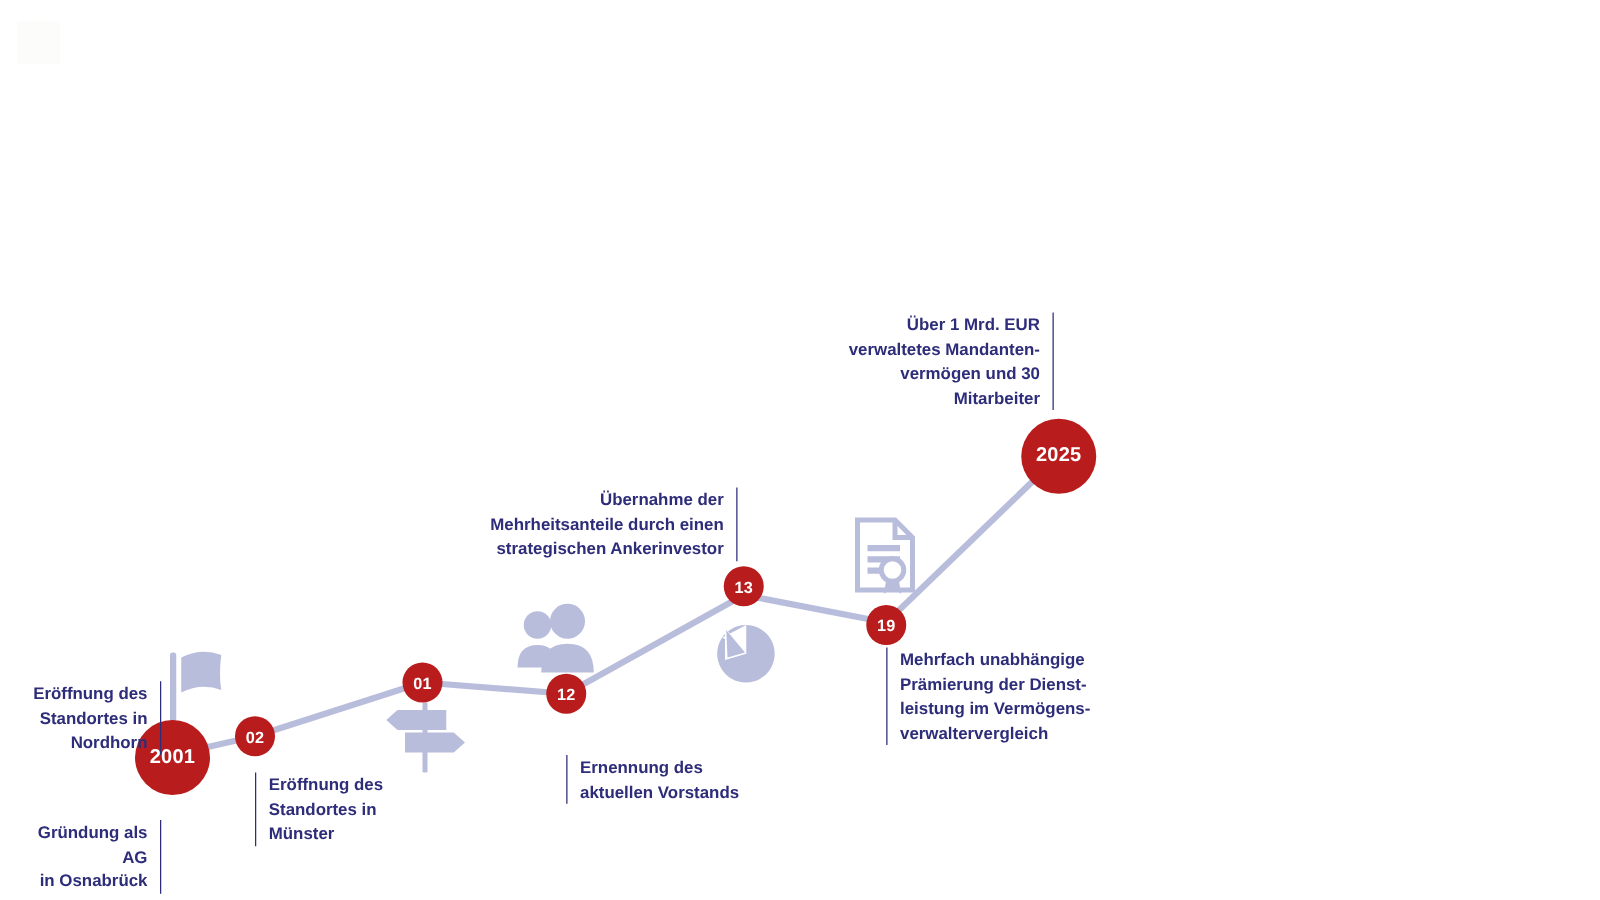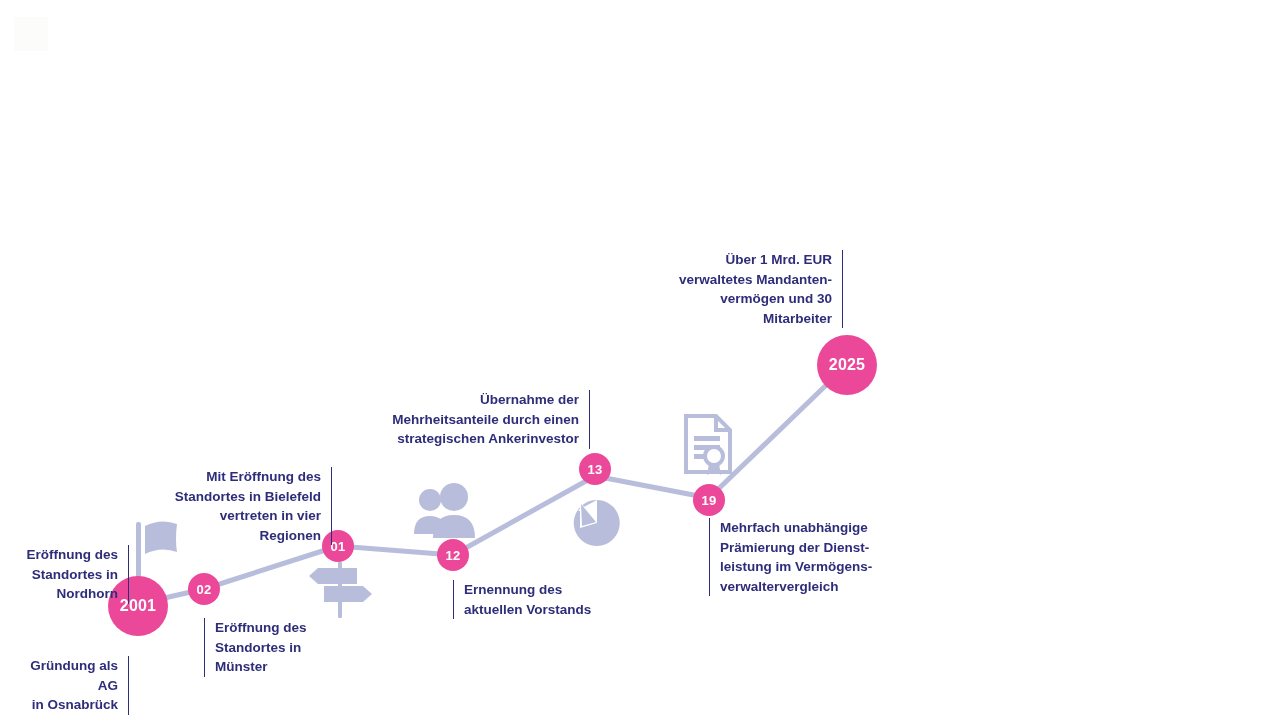--- a/index.html
+++ b/index.html
@@ -37,21 +37,21 @@
     top: 0;
     width: 1280px;
     height: 720px;
     pointer-events: none;
   }
 
   
   .node {
     position: absolute;
     border-radius: 50%;
-    background: #ec4899;
+    background: #b91c1c;
     color: #ffffff;
     display: flex;
     align-items: center;
     justify-content: center;
     font-weight: 700;
     letter-spacing: .2px;
     user-select: none;
   }
   .node.big {
     width: 60px;
@@ -157,26 +157,22 @@
 Standortes in
 Nordhorn</div>
 
   <div class="label right-align" style="left:10px; top:640px; width:119px;">Gründung als AG
 in Osnabrück</div>
 
   <div class="label left-align" style="left:204px; top:618px; width:150px;">Eröffnung des
 Standortes in
 Münster</div>
 
-  <div class="label right-align" style="left:150px; top:451px; width:182px;">Mit Eröffnung des
-Standortes in Bielefeld
-vertreten in vier
-Regionen</div>
 
-  <div class="label left-align" style="left:453px; top:580px; width:180px;">Ernennung des
+  <div class="label left-align" style="left:453px; top:604px; width:180px;">Ernennung des
 aktuellen Vorstands</div>
 
   <div class="label left-align" style="left:709px; top:518px; width:170px;">Mehrfach unabhängige
 Prämierung der Dienst-
 leistung im Vermögens-
 verwaltervergleich</div>
 
   <div class="label right-align" style="left:380px; top:374px; width:210px;">Übernahme der
 Mehrheitsanteile durch einen
 strategischen Ankerinvestor</div>

